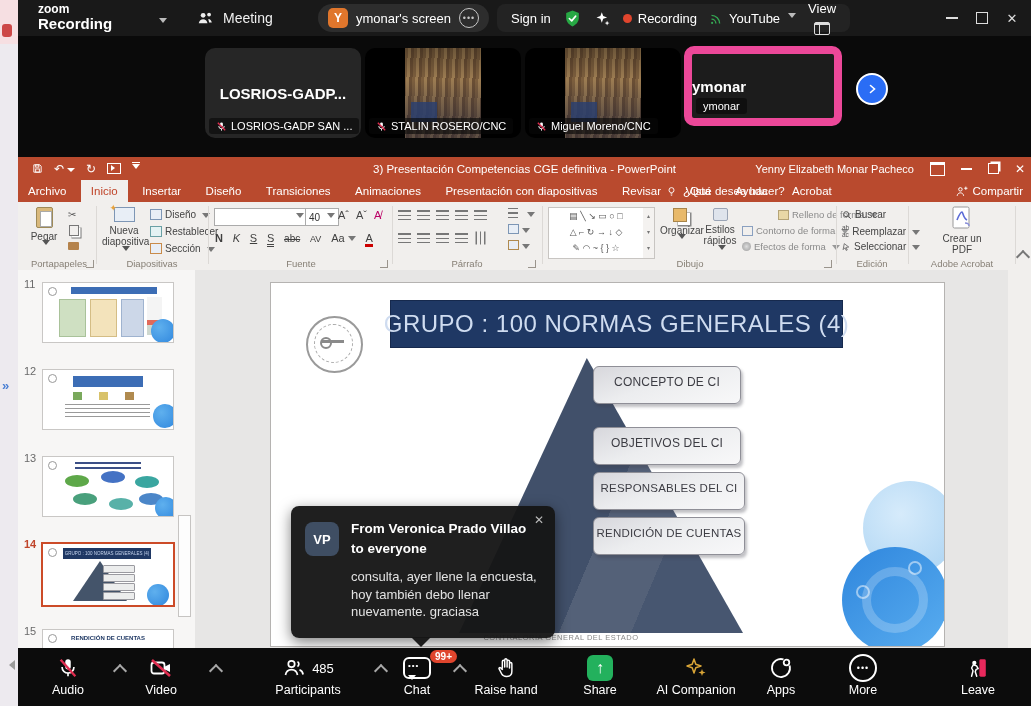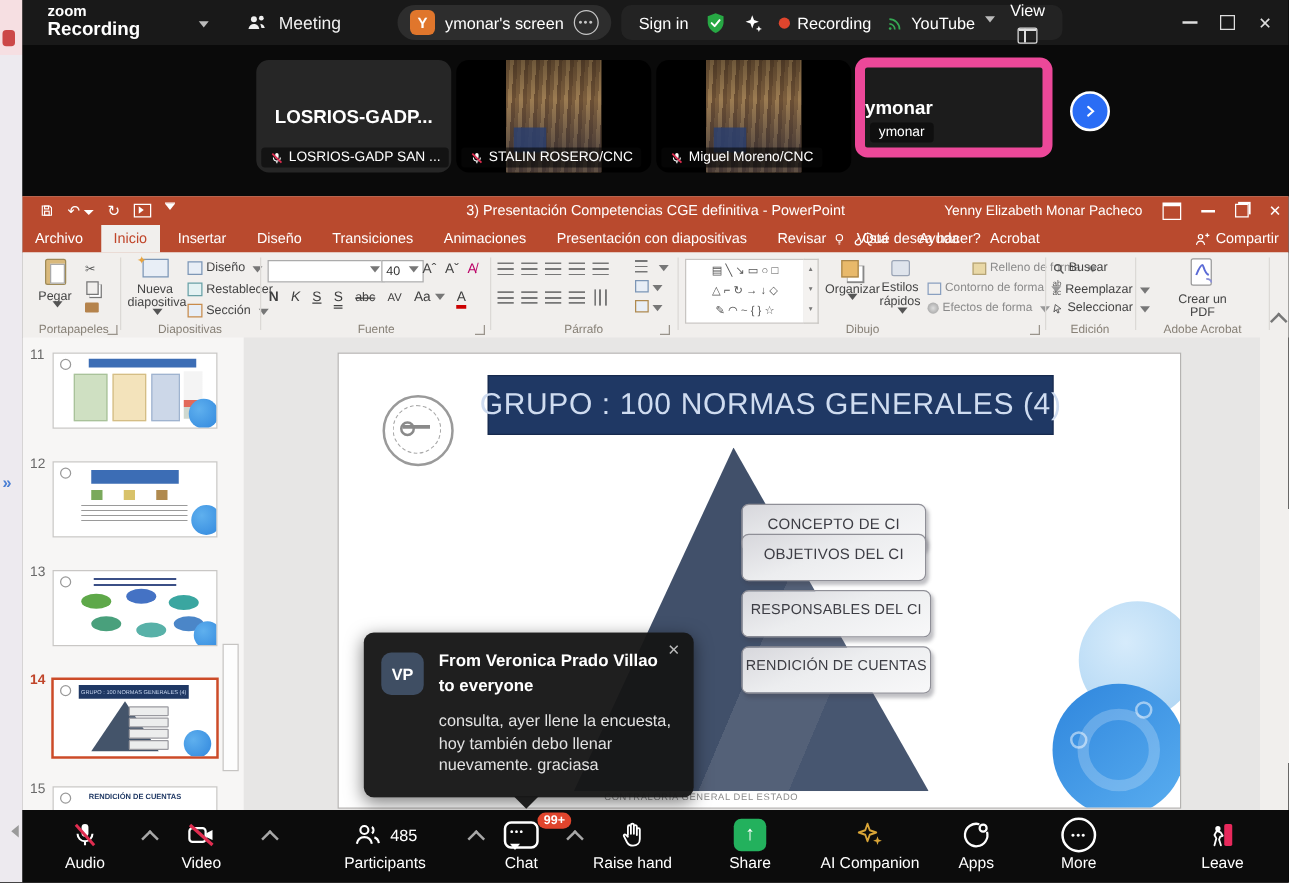--- a/index.html
+++ b/index.html
@@ -465,21 +465,21 @@
         </div>
 
         <div class="ab flex" style="left:120px;top:18px;width:451px;height:46px;background:#1f3864;justify-content:center;box-shadow:0 0 0 1px #16294d;">
           <span style="font-size:24px;color:#cfdcf0;letter-spacing:.5px;white-space:nowrap;">GRUPO : 100 NORMAS GENERALES (4)</span>
         </div>
 
         <div class="ab" style="left:188px;top:75px;width:284px;height:275px;
              clip-path:polygon(45% 0,0 100%,100% 100%);
              background:linear-gradient(113deg,#41506a 0 54%,#546178 54% 72%,#475670 72%);"></div>
 
-        <div class="pyr-box" style="top:83px;margin-top:37px;">CONCEPTO DE CI</div>
+        <div class="pyr-box" style="top:83px;">CONCEPTO DE CI</div>
         <div class="pyr-box" style="top:144px;">OBJETIVOS DEL CI</div>
         <div class="pyr-box" style="top:189px;width:152px;font-size:11.5px;">RESPONSABLES DEL CI</div>
         <div class="pyr-box" style="top:234px;width:152px;font-size:11.5px;">RENDICIÓN DE CUENTAS</div>
 
         <div class="ab" style="left:592px;top:198px;width:94px;height:94px;border-radius:50%;background:radial-gradient(circle at 40% 35%,#d6ebfb,#a9d2f2);"></div>
         <div class="ab" style="left:571px;top:264px;width:106px;height:106px;border-radius:50%;background:linear-gradient(140deg,#2f86dd,#5aaef0);">
           <div class="ab" style="left:20px;top:20px;width:66px;height:66px;border:9px solid rgba(255,255,255,.22);border-radius:50%;box-sizing:border-box;"></div>
           <div class="ab" style="left:14px;top:38px;width:10px;height:10px;border:2px solid rgba(255,255,255,.5);border-radius:50%;"></div>
           <div class="ab" style="left:66px;top:14px;width:10px;height:10px;border:2px solid rgba(255,255,255,.5);border-radius:50%;"></div>
         </div>

